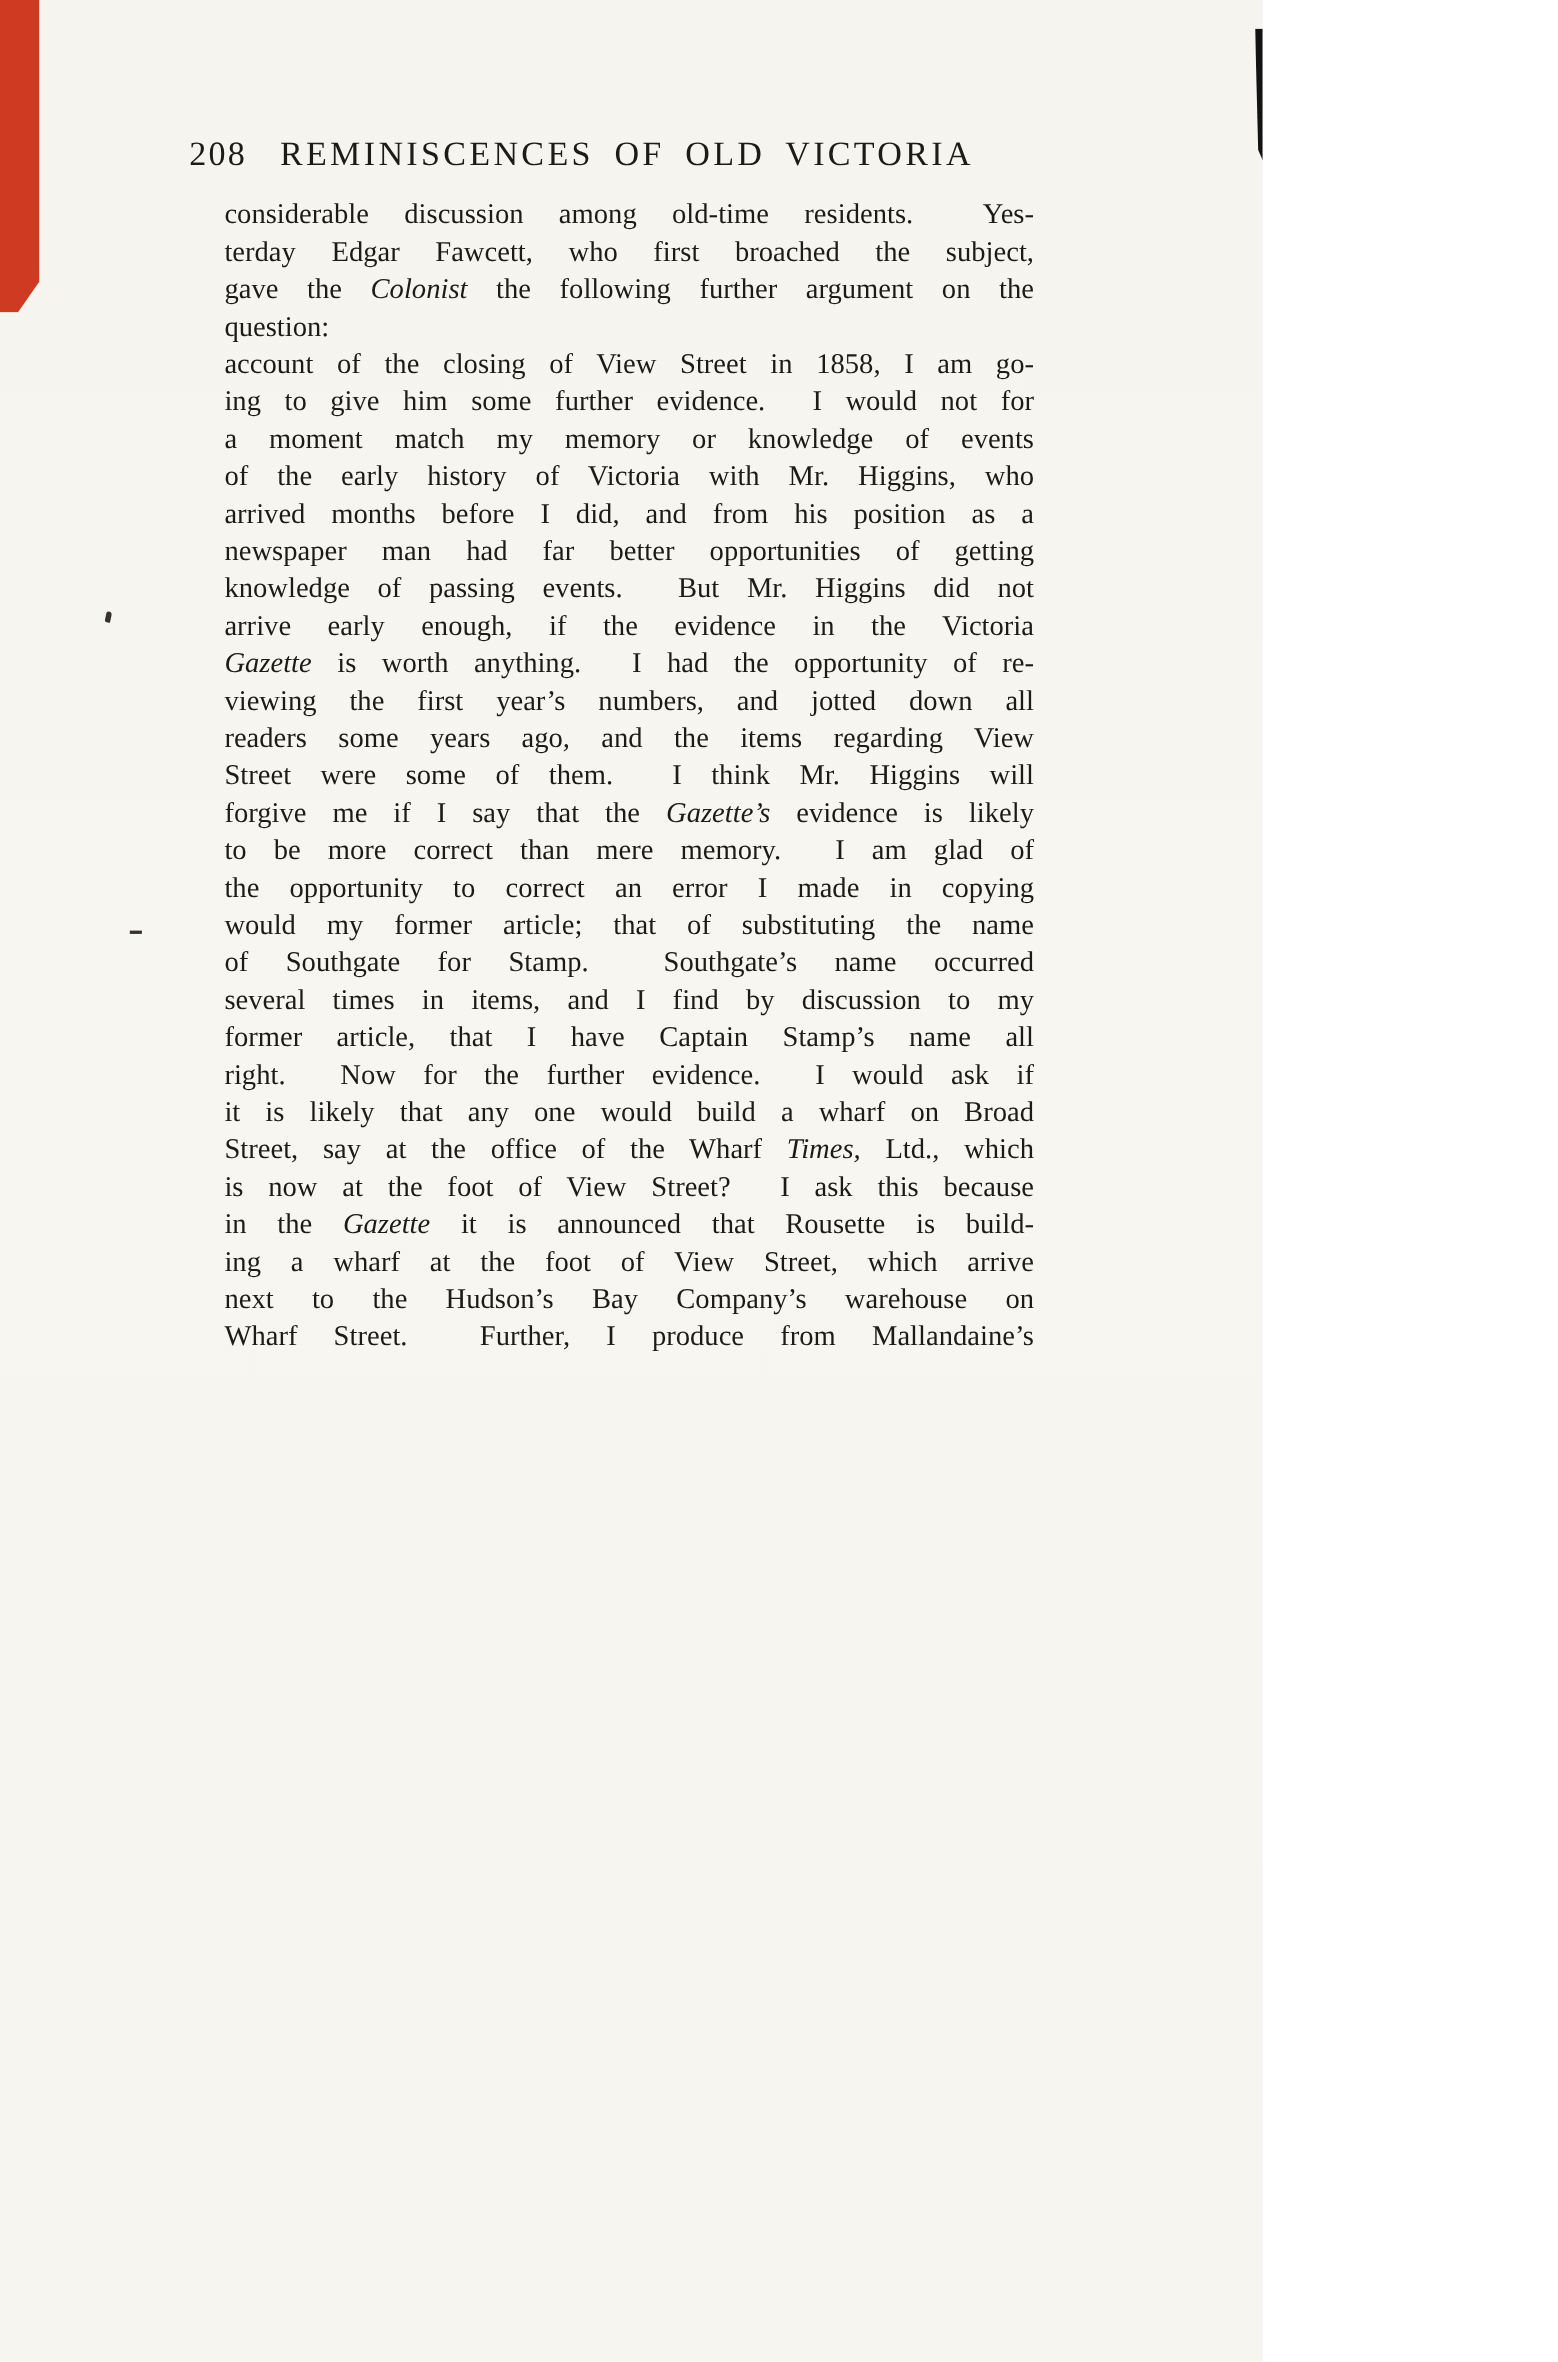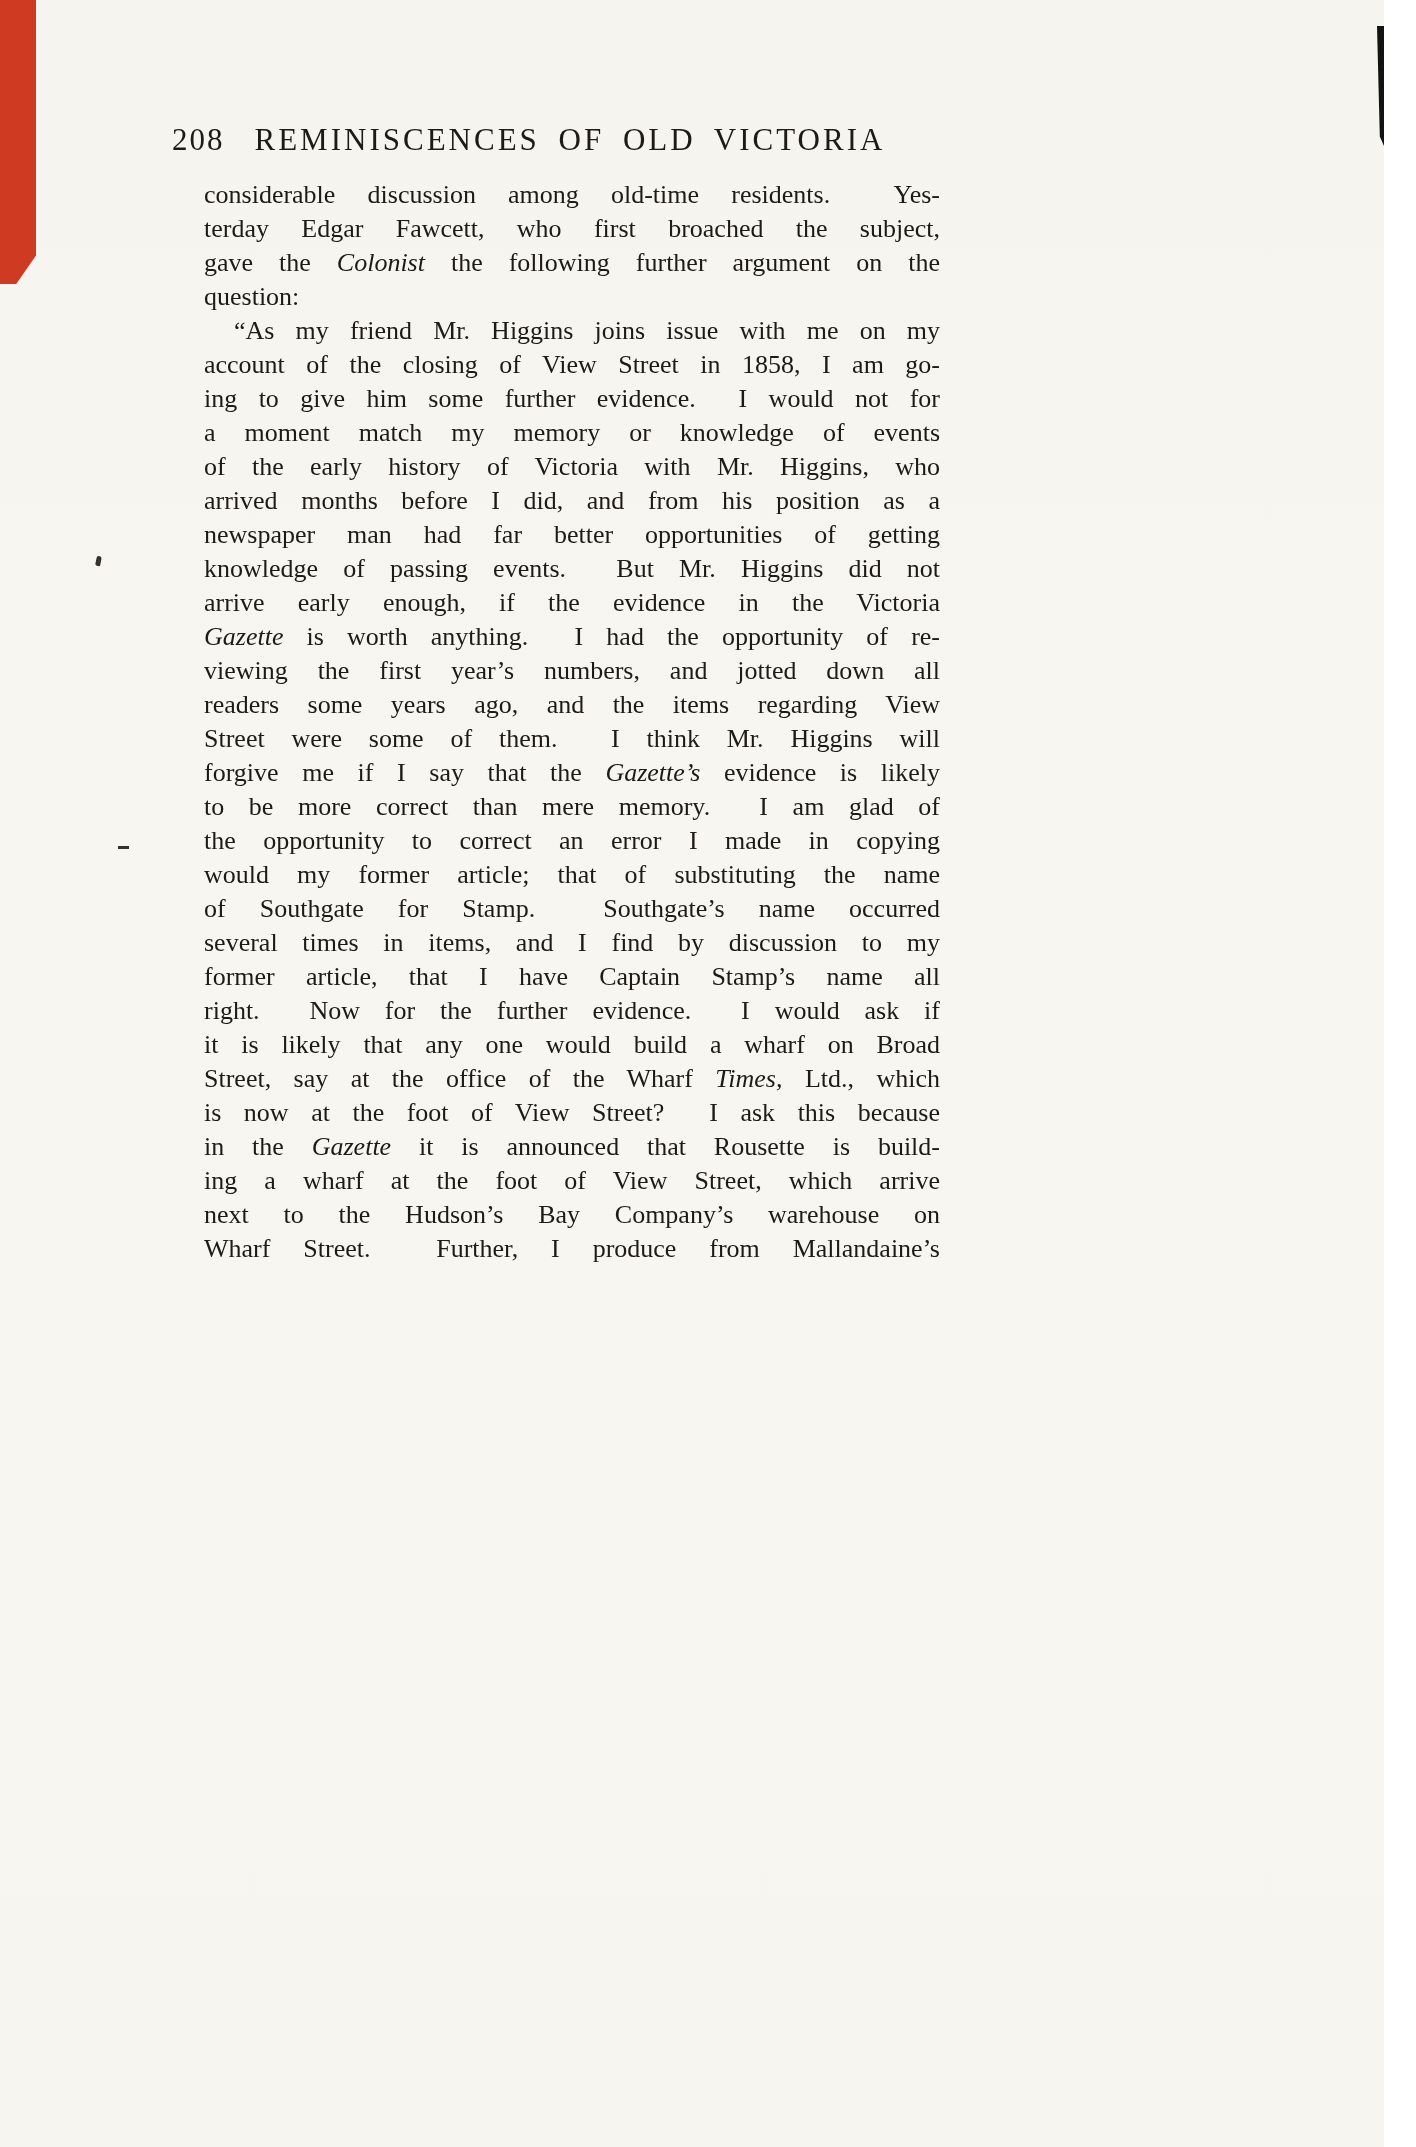--- a/index.html
+++ b/index.html
@@ -1,18 +1,18 @@
 <!DOCTYPE html>
 <html style="--paper: #f7f5f0; --ink: #1d1b17; --stripe: #ce3a22; --mark: #131313;"><head>
 <meta charset="utf-8">
 <style>
   html, body { margin: 0; padding: 0; }
   .page {
     position: relative;
-    width: 1384px;
+    width: 1148px;
     height: 2147px;
     background: var(--paper, #f7f5f0);
     background-image: linear-gradient(180deg, #f6f4ee 0%, #f8f6f1 40%, #f7f5ef 100%);
     font-family: "Liberation Serif", "DejaVu Serif", serif;
     color: var(--ink, #1d1b17);
     overflow: hidden;
   }
   .red-stripe {
     position: absolute;
     left: 0; top: 0;
@@ -85,21 +85,20 @@
   <div class="header">
     <span class="page-number">208</span>
     <span class="running-title">REMINISCENCES OF OLD VICTORIA</span>
   </div>
 
   <div class="body-text">
       <div class="line"><span>considerable discussion among old-time residents.&nbsp; Yes-</span></div>
       <div class="line"><span>terday Edgar Fawcett, who first broached the subject,</span></div>
       <div class="line"><span>gave the </span><em>Colonist</em><span> the following further argument on the</span></div>
       <div class="line left"><span>question:</span></div>
-      <div class="line indent"><span>“As my friend Mr. Higgins joins issue with me on my</span></div>
       <div class="line"><span>account of the closing of View Street in 1858, I am go-</span></div>
       <div class="line"><span>ing to give him some further evidence.&nbsp; I would not for</span></div>
       <div class="line"><span>a moment match my memory or knowledge of events</span></div>
       <div class="line"><span>of the early history of Victoria with Mr. Higgins, who</span></div>
       <div class="line"><span>arrived months before I did, and from his position as a</span></div>
       <div class="line"><span>newspaper man had far better opportunities of getting</span></div>
       <div class="line"><span>knowledge of passing events.&nbsp; But Mr. Higgins did not</span></div>
       <div class="line"><span>arrive early enough, if the evidence in the Victoria</span></div>
       <div class="line"><em>Gazette</em><span> is worth anything.&nbsp; I had the opportunity of re-</span></div>
       <div class="line"><span>viewing the first year’s numbers, and jotted down all</span></div>

